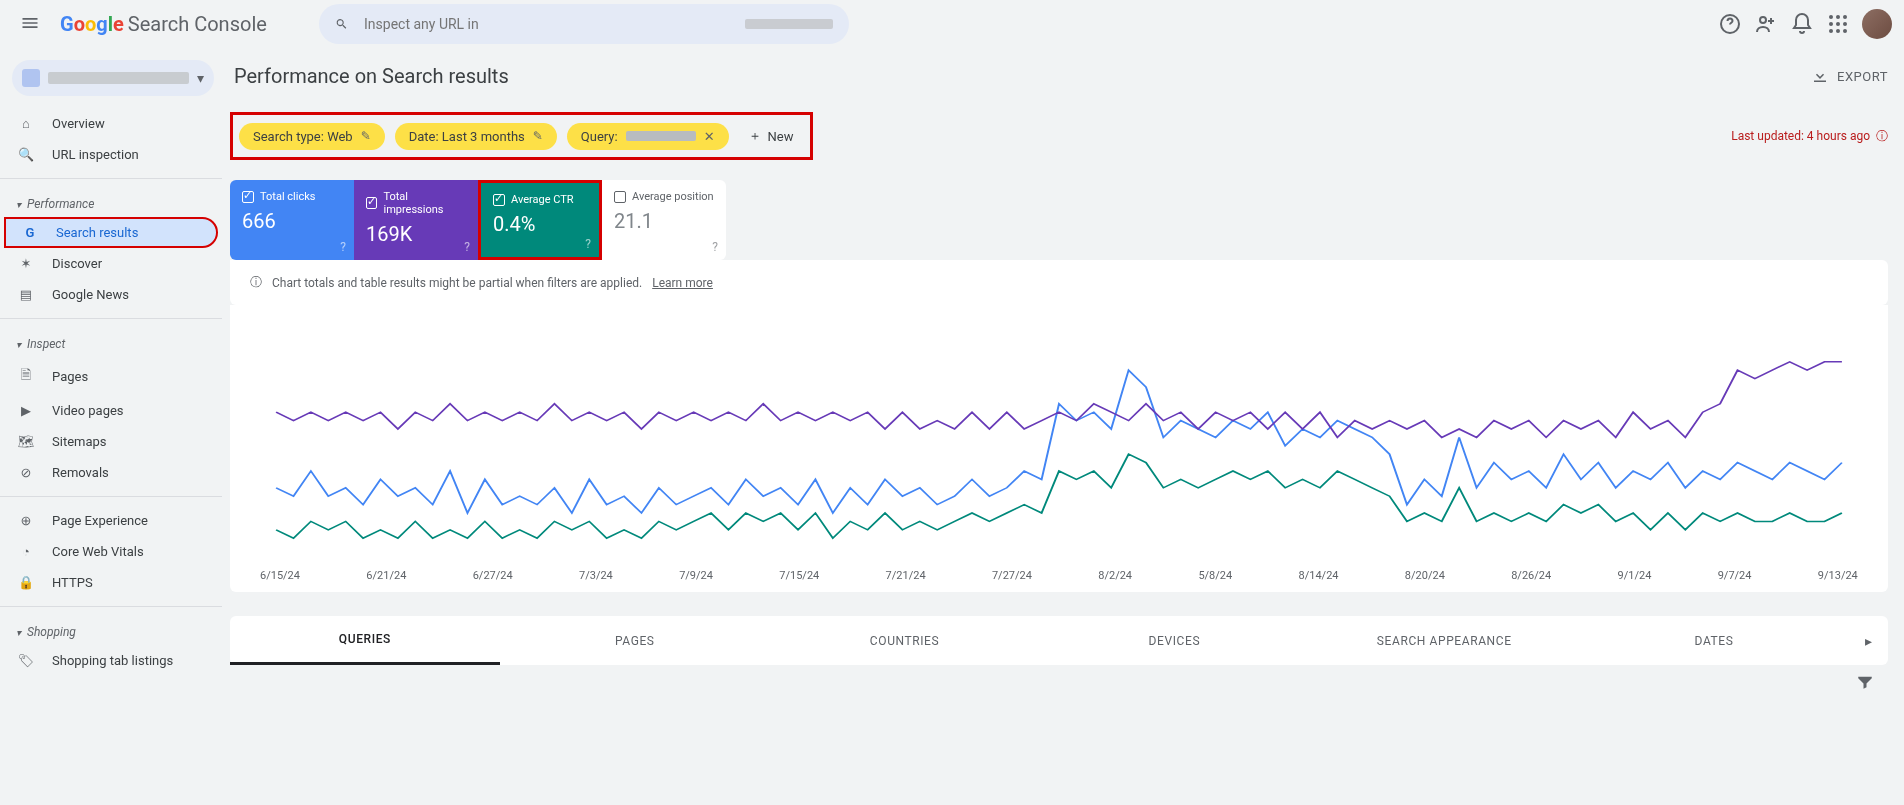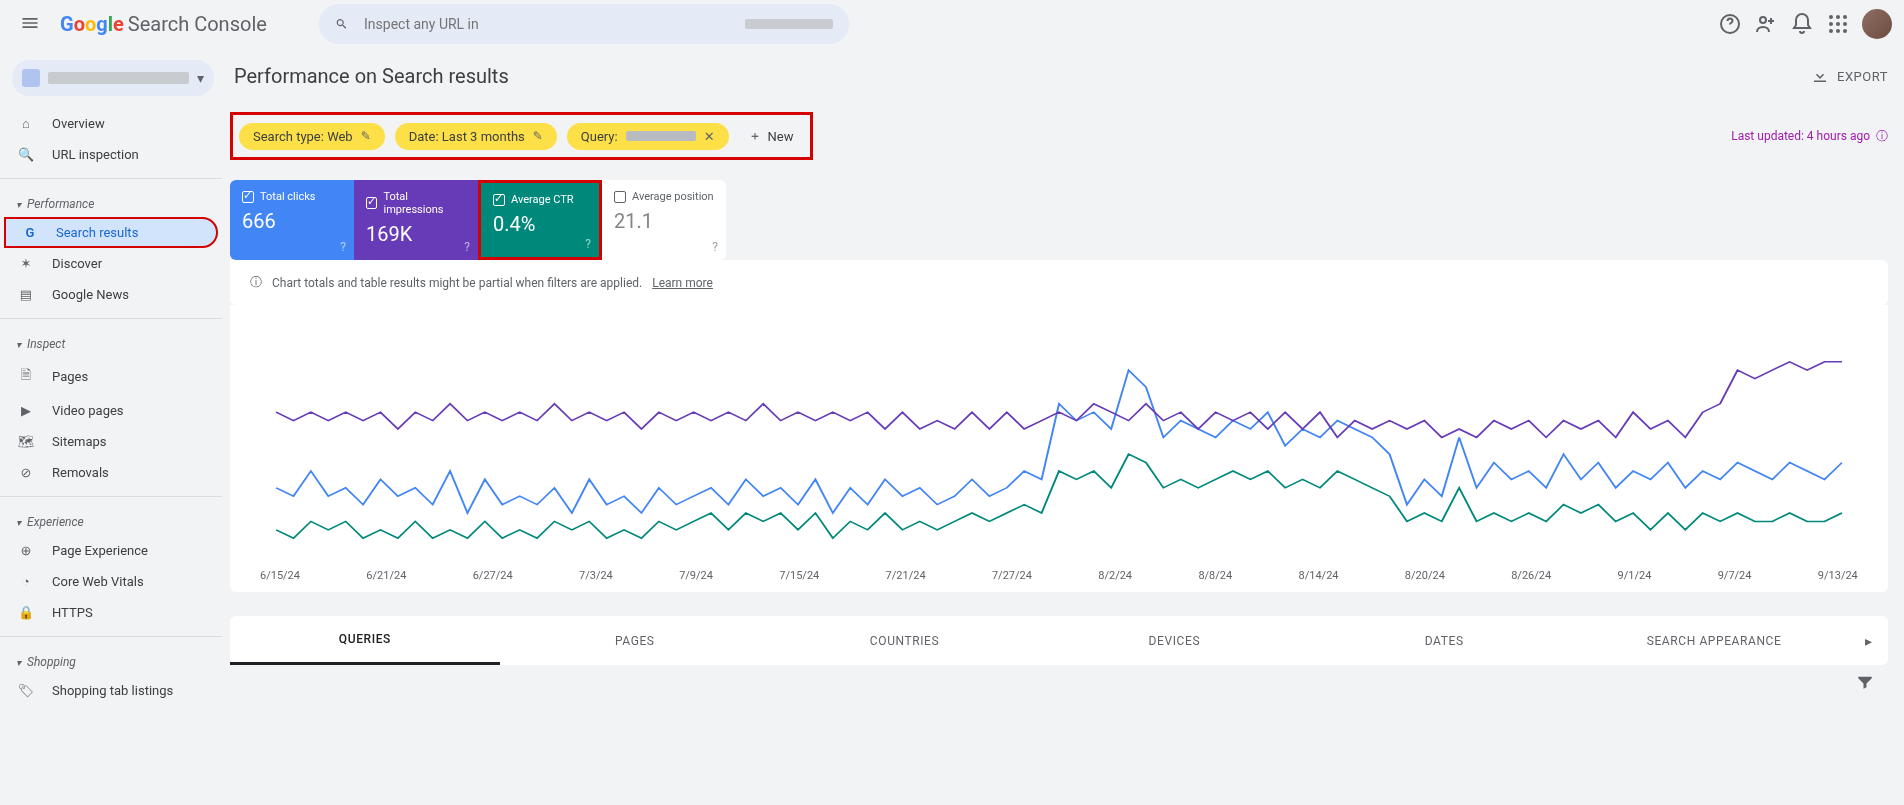--- a/index.html
+++ b/index.html
@@ -33,21 +33,21 @@
   .page-title{ font-size:20px; color:#3c4043; font-weight:400;}
   .export{ display:flex; align-items:center; gap:8px; color:#5f6368; font-size:13px; letter-spacing:0.5px; cursor:pointer;}
 
   .filter-row{ display:flex; align-items:center; justify-content:space-between; margin:0 0 20px 0;}
   .filter-chips{ display:inline-flex; align-items:center; gap:10px; border:3px solid #d50000; padding:6px;}
   .chip{ background:#fde047; border-radius:16px; padding:6px 14px; display:flex; align-items:center; gap:8px; font-size:13px; color:#3c4043;}
   .chip .pencil{font-size:12px; color:#5f6368;}
   .chip .redacted-q{display:inline-block; width:70px; height:10px; background:#b8bcc0; border-radius:2px;}
   .chip .x{color:#5f6368;}
   .new-btn{display:flex; align-items:center; gap:6px; padding:6px 10px; color:#3c4043; font-size:13px;}
-  .last-updated{color:#a21caf; font-size:12px; display:flex; align-items:center; gap:6px;}
+  .last-updated{color:#b91c1c; font-size:12px; display:flex; align-items:center; gap:6px;}
 
   .cards{ display:flex; gap:0; }
   .card{ width:124px; height:80px; padding:10px 12px; position:relative; color:#fff; cursor:pointer;}
   .card .lbl{font-size:11px; display:flex; align-items:center; gap:6px;}
   .card .val{font-size:20px; margin-top:6px;}
   .card .q{position:absolute; bottom:6px; right:8px; opacity:0.6; font-size:12px;}
   .card.clicks{background:#4285f4; border-radius:6px 0 0 6px;}
   .card.impr{background:#673ab7;}
   .card.ctr{background:#00897b; border:3px solid #d50000; box-sizing:border-box;}
   .card.pos{background:#fff; color:#5f6368; border-radius:0 6px 6px 0;}
@@ -156,21 +156,20 @@
     </div>
     <div class="nav-item">
       <span class="nic">🗺</span>
       <span>Sitemaps</span>
     </div>
     <div class="nav-item">
       <span class="nic">⊘</span>
       <span>Removals</span>
     </div>
     <div class="nav-divider"></div>
-    <div class="nav-section">Experience</div>
     <div class="nav-item">
       <span class="nic">⊕</span>
       <span>Page Experience</span>
     </div>
     <div class="nav-item">
       <span class="nic">◔</span>
       <span>Core Web Vitals</span>
     </div>
     <div class="nav-item">
       <span class="nic">🔒</span>
@@ -273,37 +272,37 @@
       <div class="x-axis" id="x-axis">
           <span>6/15/24</span>
           <span>6/21/24</span>
           <span>6/27/24</span>
           <span>7/3/24</span>
           <span>7/9/24</span>
           <span>7/15/24</span>
           <span>7/21/24</span>
           <span>7/27/24</span>
           <span>8/2/24</span>
-          <span>8/8/24</span>
+          <span>5/8/24</span>
           <span>8/14/24</span>
           <span>8/20/24</span>
           <span>8/26/24</span>
           <span>9/1/24</span>
           <span>9/7/24</span>
           <span>9/13/24</span>
         </div>
     </div>
 
     <div class="tabs-card">
       <div class="tab active">QUERIES</div>
       <div class="tab">PAGES</div>
       <div class="tab">COUNTRIES</div>
       <div class="tab">DEVICES</div>
+      <div class="tab">SEARCH APPEARANCE</div>
       <div class="tab">DATES</div>
-      <div class="tab">SEARCH APPEARANCE</div>
       <div class="arrow">▸</div>
     </div>
     <div style="text-align:right;padding:8px 14px 0 0;color:#5f6368">
       <svg width="18" height="18" viewBox="0 0 24 24" fill="#5f6368">
           <path d="M3 5h18v2l-7 7v5l-4 2v-7L3 7z"></path>
         </svg>
     </div>
   </div>
 </div>
 

